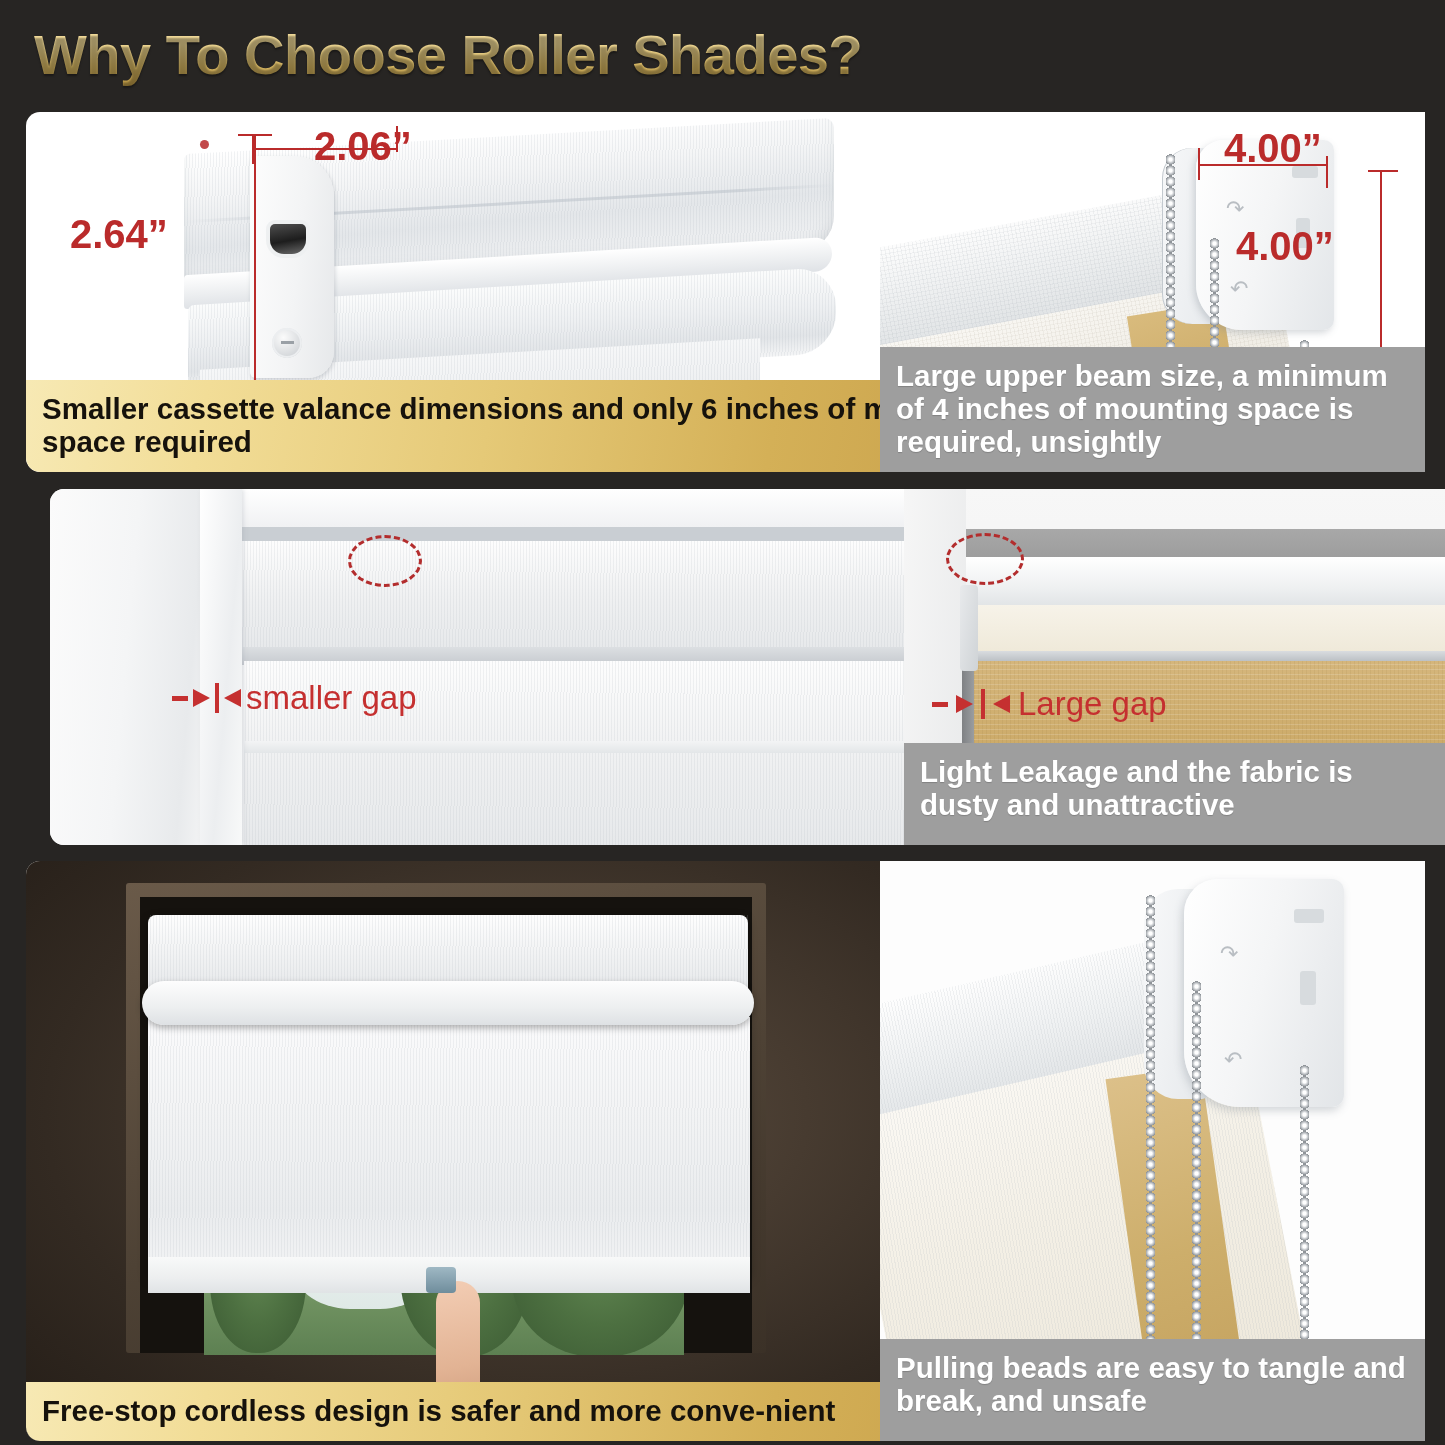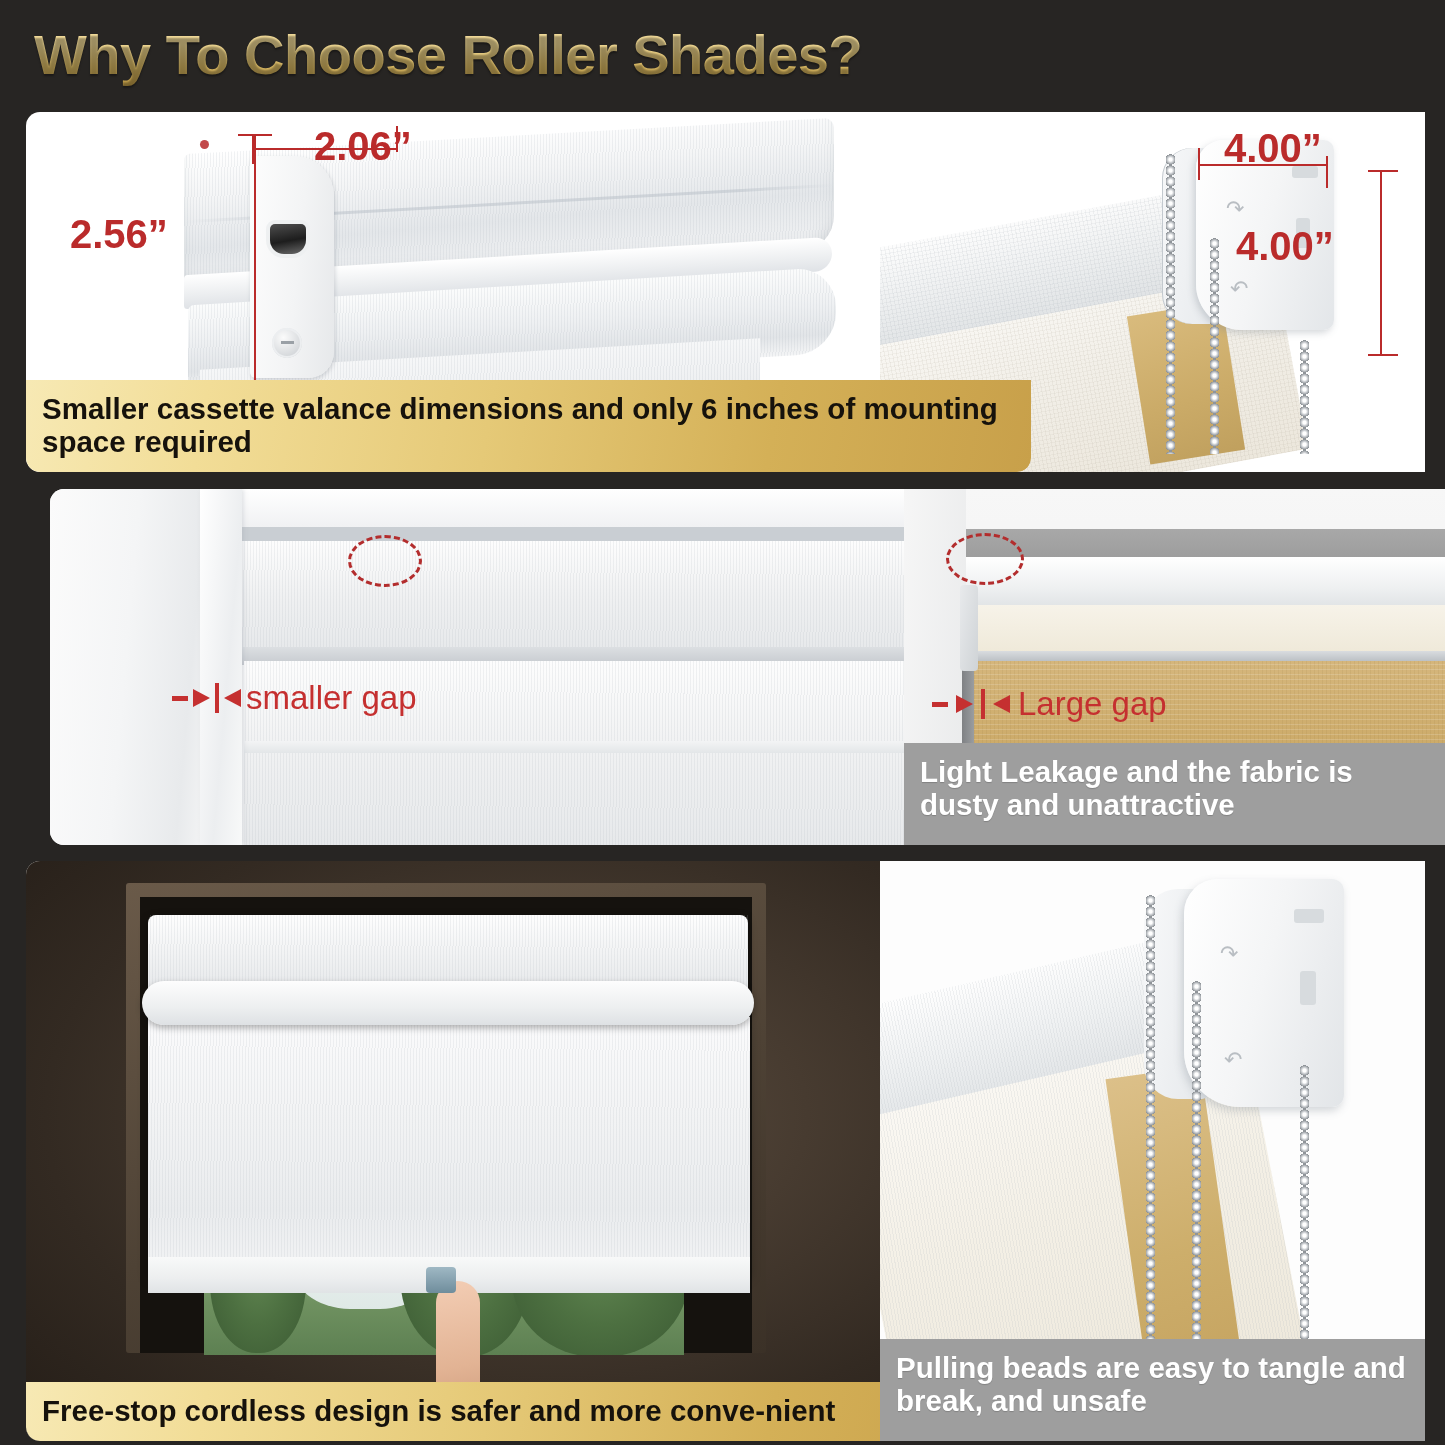--- a/index.html
+++ b/index.html
@@ -519,21 +519,21 @@
         </div>
 
         <div class="dim-line tick-h" style="left:226px; top:36px; width:146px;"></div>
         <div class="dim-line tick-v" style="left:226px; top:22px; height:30px;"></div>
         <div class="dim-line tick-v" style="left:370px; top:14px; height:26px;"></div>
         <div class="dim-label" style="left:288px; top:12px; font-size:40px;">2.06”</div>
 
         <div class="dim-line tick-v" style="left:228px; top:22px; height:248px; width:2px;"></div>
         <div class="dim-line tick-h" style="left:212px; top:22px; width:34px;"></div>
         <div class="dim-line tick-h" style="left:212px; top:268px; width:34px;"></div>
-        <div class="dim-label" style="left:44px; top:100px; font-size:40px;">2.56”</div>
+        <div class="dim-label" style="left:44px; top:100px; font-size:40px;">2.64”</div>
       </div>
 
       <div class="caption gold">Smaller cassette valance dimensions and only 6 inches of mounting space required</div>
     </div>
 
     <div class="panel right row1 p2-bg">
       <div class="photo">
 
         <div class="beam-fabric">
             <div class="tex"></div>
@@ -559,20 +559,21 @@
         <div class="dim-line tick-v" style="left:318px; top:36px; height:32px;"></div>
         <div class="dim-line tick-v" style="left:446px; top:44px; height:32px;"></div>
         <div class="dim-label" style="left:344px; top:14px; font-size:40px;">4.00”</div>
 
         <div class="dim-line tick-v" style="left:500px; top:58px; height:186px;"></div>
         <div class="dim-line tick-h" style="left:488px; top:58px; width:30px;"></div>
         <div class="dim-line tick-h" style="left:488px; top:242px; width:30px;"></div>
         <div class="dim-label" style="left:356px; top:112px; font-size:40px;">4.00”</div>
       </div>
 
+      <div class="caption gray tall">Large upper beam size, a minimum of 4 inches of mounting space is required, unsightly</div>
     </div>
 
     <div class="panel left row2 p3-bg">
       <div class="photo">
 
         <div class="frame-outer"></div>
         <div class="frame-top"></div>
 
         <div class="shade-band" style="left:192px; top:38px; right:0; height:16px; background:#c9ced3;"></div>
         <div class="shade-band" style="left:192px; top:52px; right:0; height:108px;">

